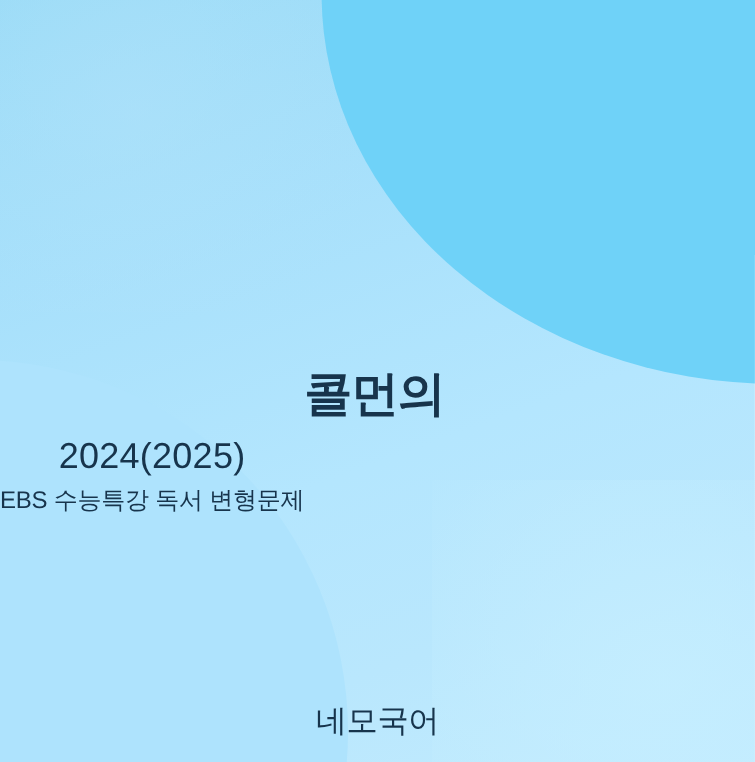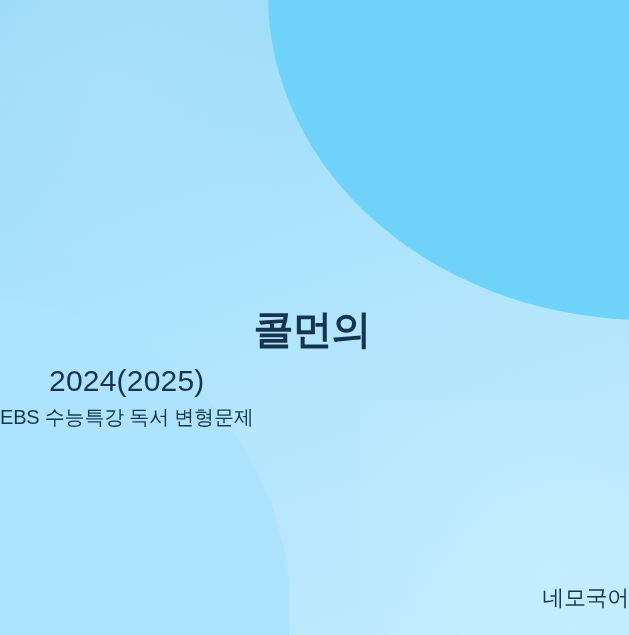--- a/index.html
+++ b/index.html
@@ -114,23 +114,23 @@
   .title-line2 {
     display: block;
     font-size: 64px;
   }
 
   .footer {
     position: absolute;
     left: 0;
     right: 0;
     top: 583px;
-    text-align: right;
+    text-align: center;
     color: #17344C;
-    font-size: 22px;
+    font-size: 26px;
     font-weight: 400;
     letter-spacing: -0.3px;
   }
 </style>
 </head>
 <body>
 
 <div class="card">
 
   <div class="blob blob-top-left"></div>

